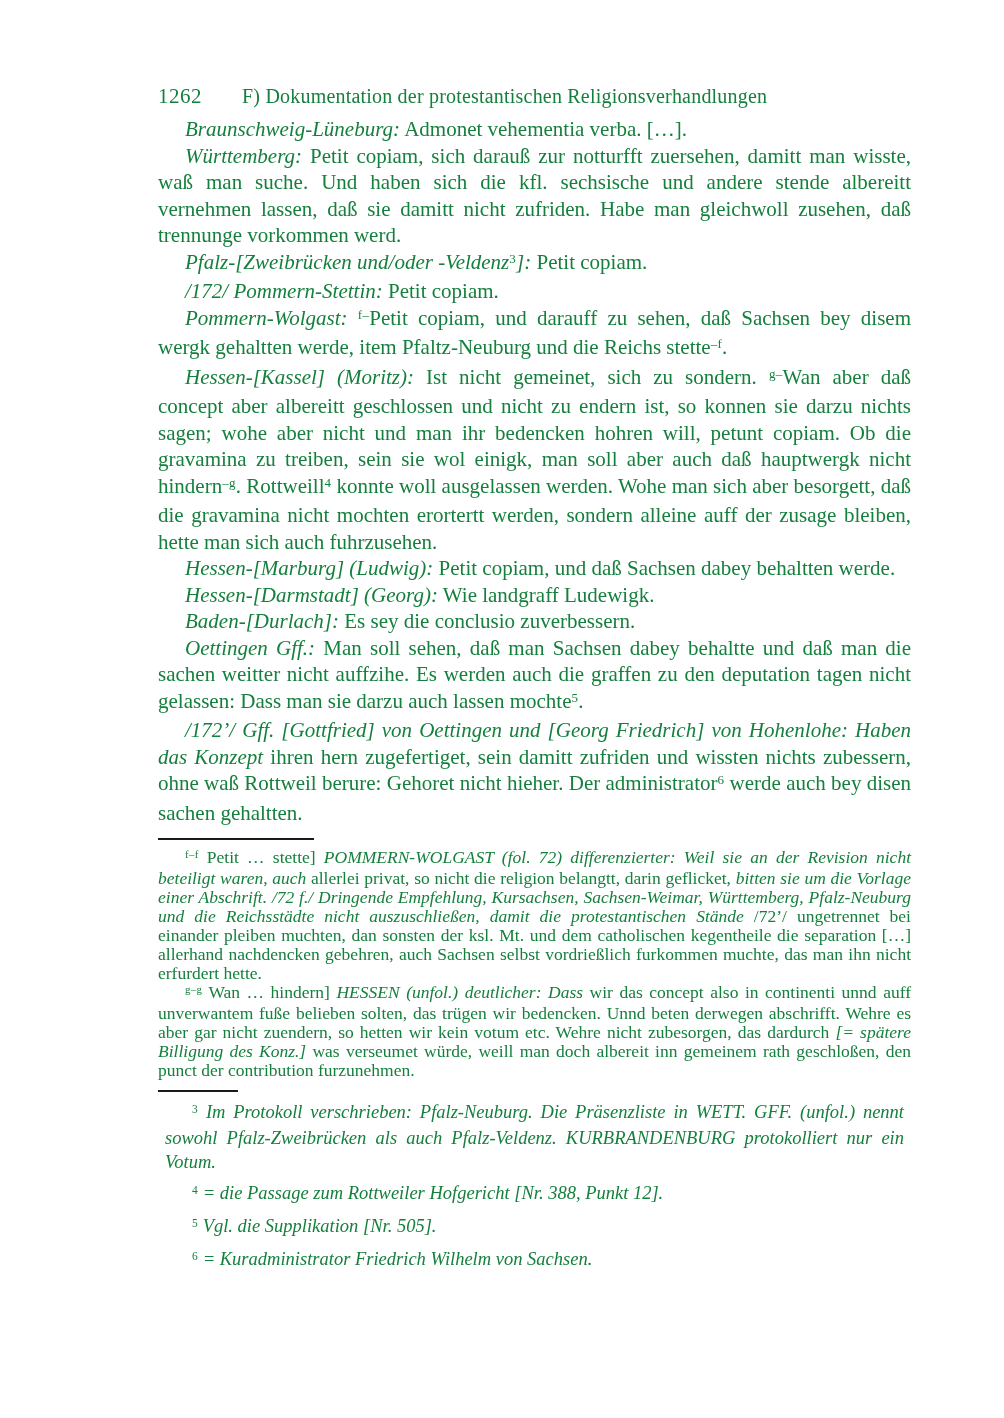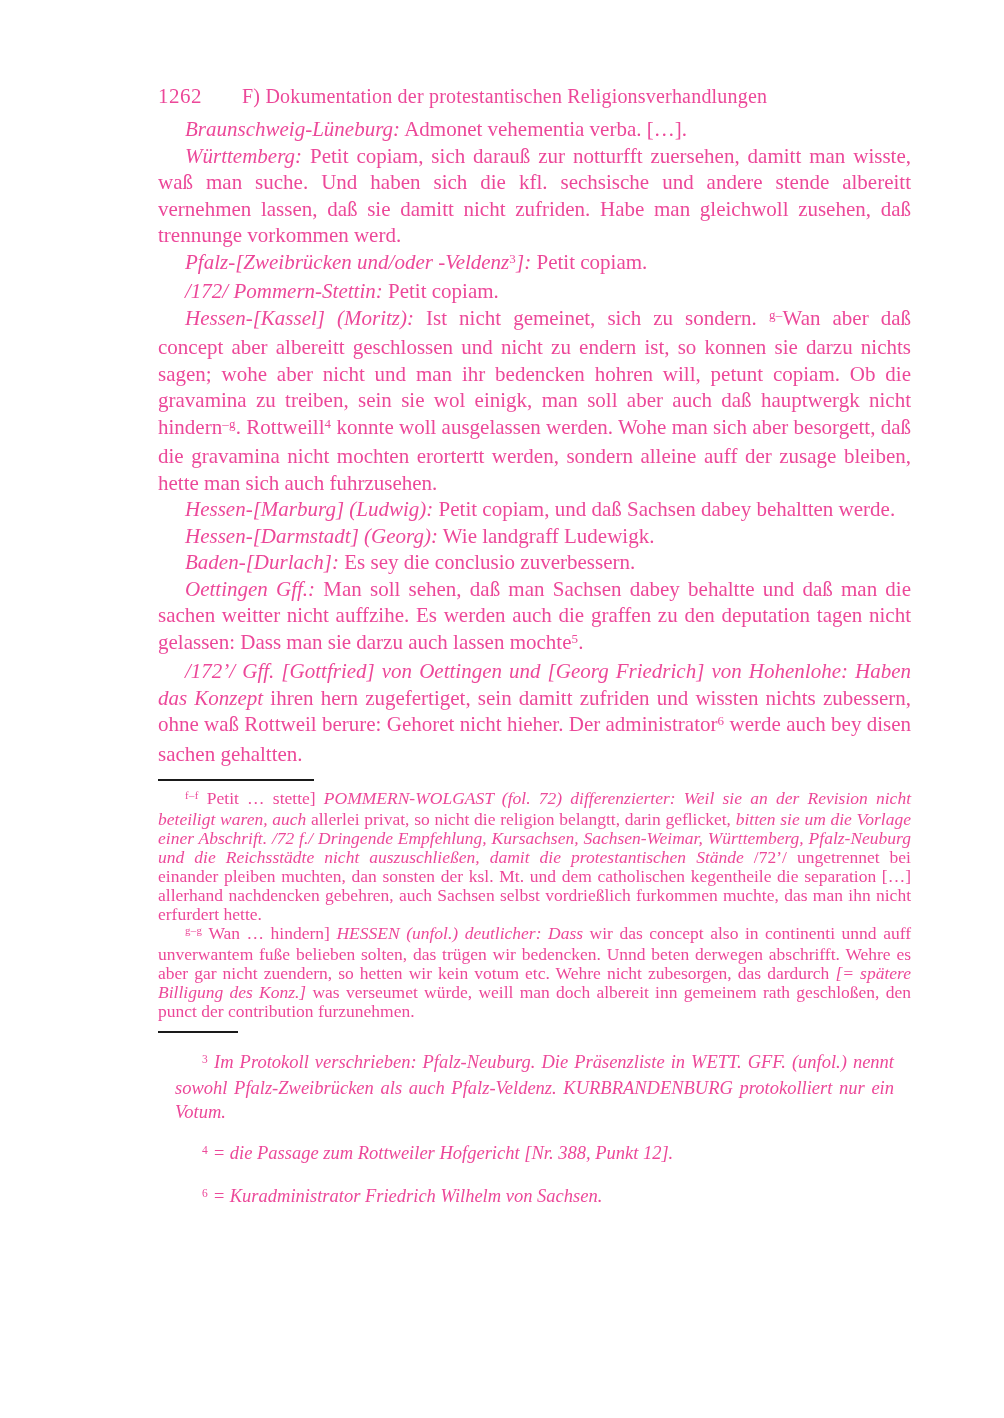--- a/index.html
+++ b/index.html
@@ -1,20 +1,20 @@
 <!DOCTYPE html>
 <html><head>
 <meta charset="utf-8">
 <style>
   html,body{margin:0;padding:0;background:#ffffff;}
   .page{
     position:relative;
     width:1004px;height:1418px;
     background:#ffffff;
-    color:#ec4899;
+    color:#15803d;
     font-family:"Liberation Serif","DejaVu Serif",serif;
     overflow:hidden;
   }
   .content{position:absolute;left:158px;top:84px;width:753px;}
   .header{display:flex;align-items:baseline;font-size:20px;line-height:24px;}
   .page-number{font-size:21px;letter-spacing:0.5px;}
   .running-head{margin-left:40px;letter-spacing:0.2px;}
   .body-text{margin-top:8px;}
   .body-text p{
     margin:0;
@@ -25,21 +25,21 @@
   .rule{border:none;border-top:2px solid #1a1a1a;height:0;}
   .rule-long{width:156px;margin:12px 0 8px 0;}
   .rule-short{width:80px;margin:10px 0 8px 0;}
   .apparatus p{
     margin:0;
     font-size:17.5px;line-height:19px;
     text-align:justify;
     text-indent:27px;
   }
   .footnotes p{
-    margin:17px;
+    margin:7px;
     font-size:18.5px;line-height:24px;
     text-align:justify;
     text-indent:27px;
   }
   .seg-r{font-style:normal;}
   .seg-i{font-style:italic;}
   .seg-sup{
     font-style:normal;
     font-size:0.62em;
     position:relative;top:-0.45em;
@@ -55,37 +55,39 @@
     <div class="header">
       <span class="page-number">1262</span>
       <span class="running-head">F) Dokumentation der protestantischen Religionsverhandlungen</span>
     </div>
 
     <div class="body-text">
         <p class="body-para"><span class="seg-i">Braunschweig-Lüneburg:</span><span class="seg-r"> Admonet vehementia verba. […].</span></p>
         <p class="body-para"><span class="seg-i">Württemberg:</span><span class="seg-r"> Petit copiam, sich darauß zur notturfft zuersehen, damitt man wisste, waß man suche. Und haben sich die kfl. sechsische und andere stende albereitt vernehmen lassen, daß sie damitt nicht zufriden. Habe man gleichwoll zusehen, daß trennunge vorkommen werd.</span></p>
         <p class="body-para"><span class="seg-i">Pfalz-[Zweibrücken und/oder -Veldenz</span><span class="seg-sup">3</span><span class="seg-i">]:</span><span class="seg-r"> Petit copiam.</span></p>
         <p class="body-para"><span class="seg-i">/172/ Pommern-Stettin:</span><span class="seg-r"> Petit copiam.</span></p>
+        <p class="body-para"><span class="seg-i">Pommern-Wolgast: </span><span class="seg-sup">f–</span><span class="seg-r">Petit copiam, und darauff zu sehen, daß Sachsen bey disem wergk gehaltten werde, item Pfaltz-Neuburg und die Reichs stette</span><span class="seg-sup">–f</span><span class="seg-r">.</span></p>
         <p class="body-para"><span class="seg-i">Hessen-[Kassel] (Moritz):</span><span class="seg-r"> Ist nicht gemeinet, sich zu sondern. </span><span class="seg-sup">g–</span><span class="seg-r">Wan aber daß concept aber albereitt geschlossen und nicht zu endern ist, so konnen sie darzu nichts sagen; wohe aber nicht und man ihr bedencken hohren will, petunt copiam. Ob die gravamina zu treiben, sein sie wol einigk, man soll aber auch daß hauptwergk nicht hindern</span><span class="seg-sup">–g</span><span class="seg-r">. Rottweill</span><span class="seg-sup">4</span><span class="seg-r"> konnte woll ausgelassen werden. Wohe man sich aber besorgett, daß die gravamina nicht mochten erortertt werden, sondern alleine auff der zusage bleiben, hette man sich auch fuhrzusehen.</span></p>
         <p class="body-para"><span class="seg-i">Hessen-[Marburg] (Ludwig):</span><span class="seg-r"> Petit copiam, und daß Sachsen dabey behaltten werde.</span></p>
         <p class="body-para"><span class="seg-i">Hessen-[Darmstadt] (Georg):</span><span class="seg-r"> Wie landgraff Ludewigk.</span></p>
         <p class="body-para"><span class="seg-i">Baden-[Durlach]:</span><span class="seg-r"> Es sey die conclusio zuverbessern.</span></p>
         <p class="body-para"><span class="seg-i">Oettingen Gff.:</span><span class="seg-r"> Man soll sehen, daß man Sachsen dabey behaltte und daß man die sachen weitter nicht auffzihe. Es werden auch die graffen zu den deputation tagen nicht gelassen: Dass man sie darzu auch lassen mochte</span><span class="seg-sup">5</span><span class="seg-r">.</span></p>
         <p class="body-para"><span class="seg-i">/172’/ Gff. [Gottfried] von Oettingen und [Georg Friedrich] von Hohenlohe: Haben das Konzept</span><span class="seg-r"> ihren hern zugefertiget, sein damitt zufriden und wissten nichts zubessern, ohne waß Rottweil berure: Gehoret nicht hieher. Der administrator</span><span class="seg-sup">6</span><span class="seg-r"> werde auch bey disen sachen gehaltten.</span></p>
       </div>
 
     <div class="rule rule-long"></div>
 
     <div class="apparatus">
         <p class="app-para"><span class="seg-sup">f–f</span><span class="seg-r"> Petit … stette] </span><span class="seg-i">POMMERN-WOLGAST (fol. 72) differenzierter: Weil sie an der Revision nicht beteiligt waren, auch </span><span class="seg-r">allerlei privat, so nicht die religion belangtt, darin geflicket, </span><span class="seg-i">bitten sie um die Vorlage einer Abschrift. /72 f./ Dringende Empfehlung, Kursachsen, Sachsen-Weimar, Württemberg, Pfalz-Neuburg und die Reichsstädte nicht auszuschließen, damit die protestantischen Stände </span><span class="seg-r">/72’/ ungetrennet bei einander pleiben muchten, dan sonsten der ksl. Mt. und dem catholischen kegentheile die separation […] allerhand nachdencken gebehren, auch Sachsen selbst vordrießlich furkommen muchte, das man ihn nicht erfurdert hette.</span></p>
         <p class="app-para"><span class="seg-sup">g–g</span><span class="seg-r"> Wan … hindern] </span><span class="seg-i">HESSEN (unfol.) deutlicher: Dass </span><span class="seg-r">wir das concept also in continenti unnd auff unverwantem fuße belieben solten, das trügen wir bedencken. Unnd beten derwegen abschrifft. Wehre es aber gar nicht zuendern, so hetten wir kein votum etc. Wehre nicht zubesorgen, das dardurch </span><span class="seg-i">[= spätere Billigung des Konz.] </span><span class="seg-r">was verseumet würde, weill man doch albereit inn gemeinem rath geschloßen, den punct der contribution furzunehmen.</span></p>
       </div>
 
     <div class="rule rule-short"></div>
 
     <div class="footnotes">
         <p class="fn-para"><span class="seg-sup">3</span><span class="seg-i"> Im Protokoll verschrieben: Pfalz-Neuburg. Die Präsenzliste in WETT. GFF. (unfol.) nennt sowohl Pfalz-Zweibrücken als auch Pfalz-Veldenz. KURBRANDENBURG protokolliert nur ein Votum.</span></p>
         <p class="fn-para"><span class="seg-sup">4</span><span class="seg-i"> = die Passage zum Rottweiler Hofgericht [Nr. 388, Punkt 12].</span></p>
+        <p class="fn-para"><span class="seg-sup">5</span><span class="seg-i"> Vgl. die Supplikation [Nr. 505].</span></p>
         <p class="fn-para"><span class="seg-sup">6</span><span class="seg-i"> = Kuradministrator Friedrich Wilhelm von Sachsen.</span></p>
       </div>
 
   </div>
 </div>
 
 </body></html>

